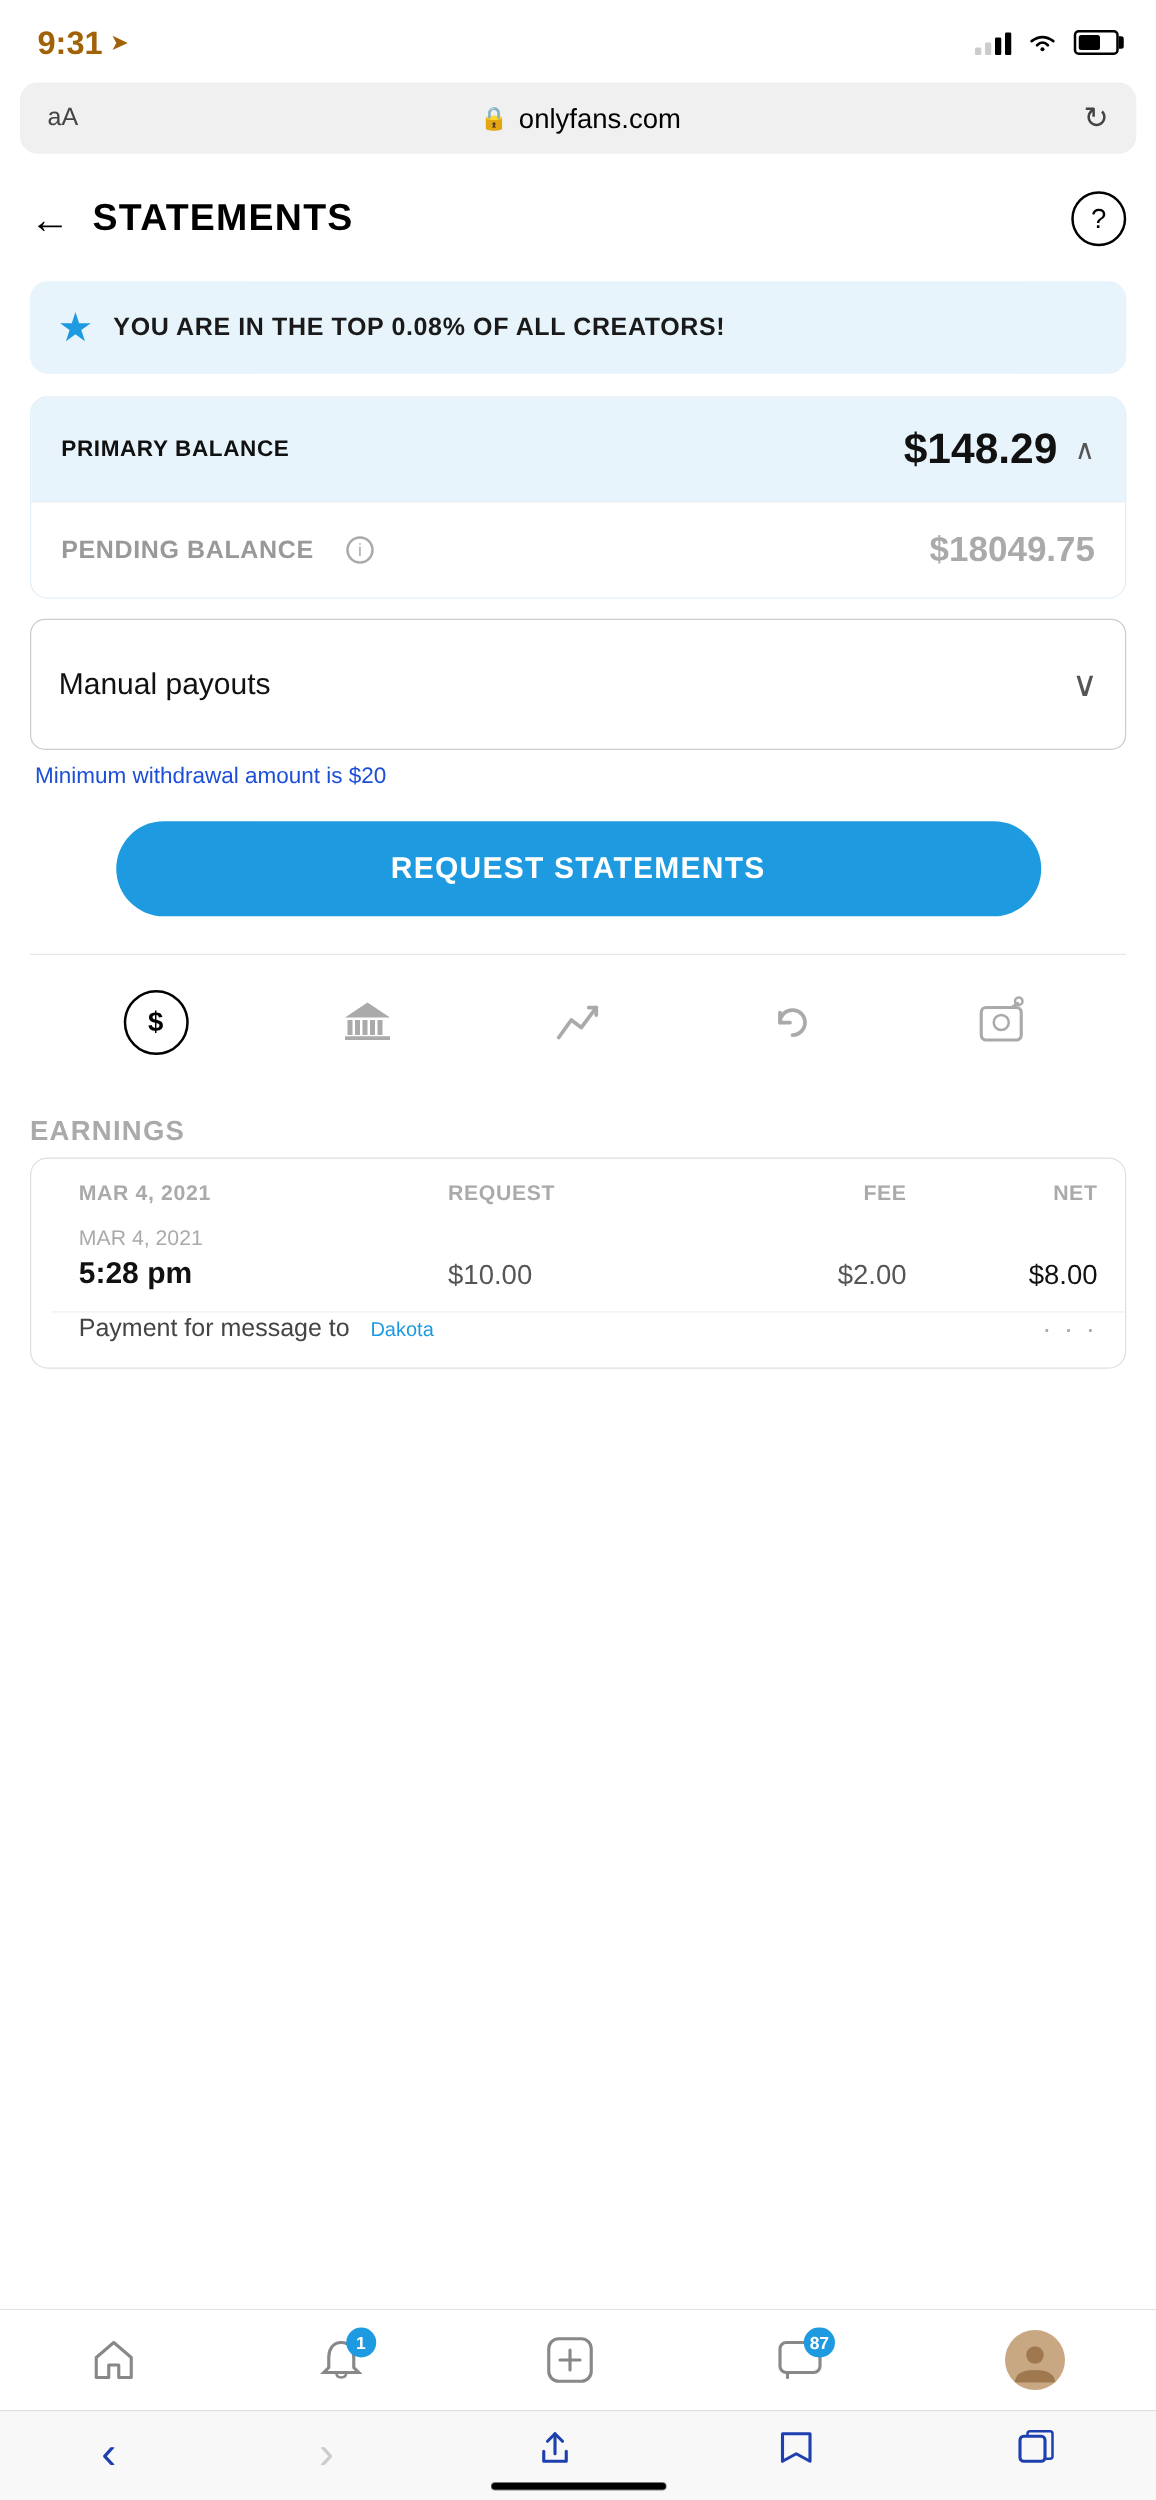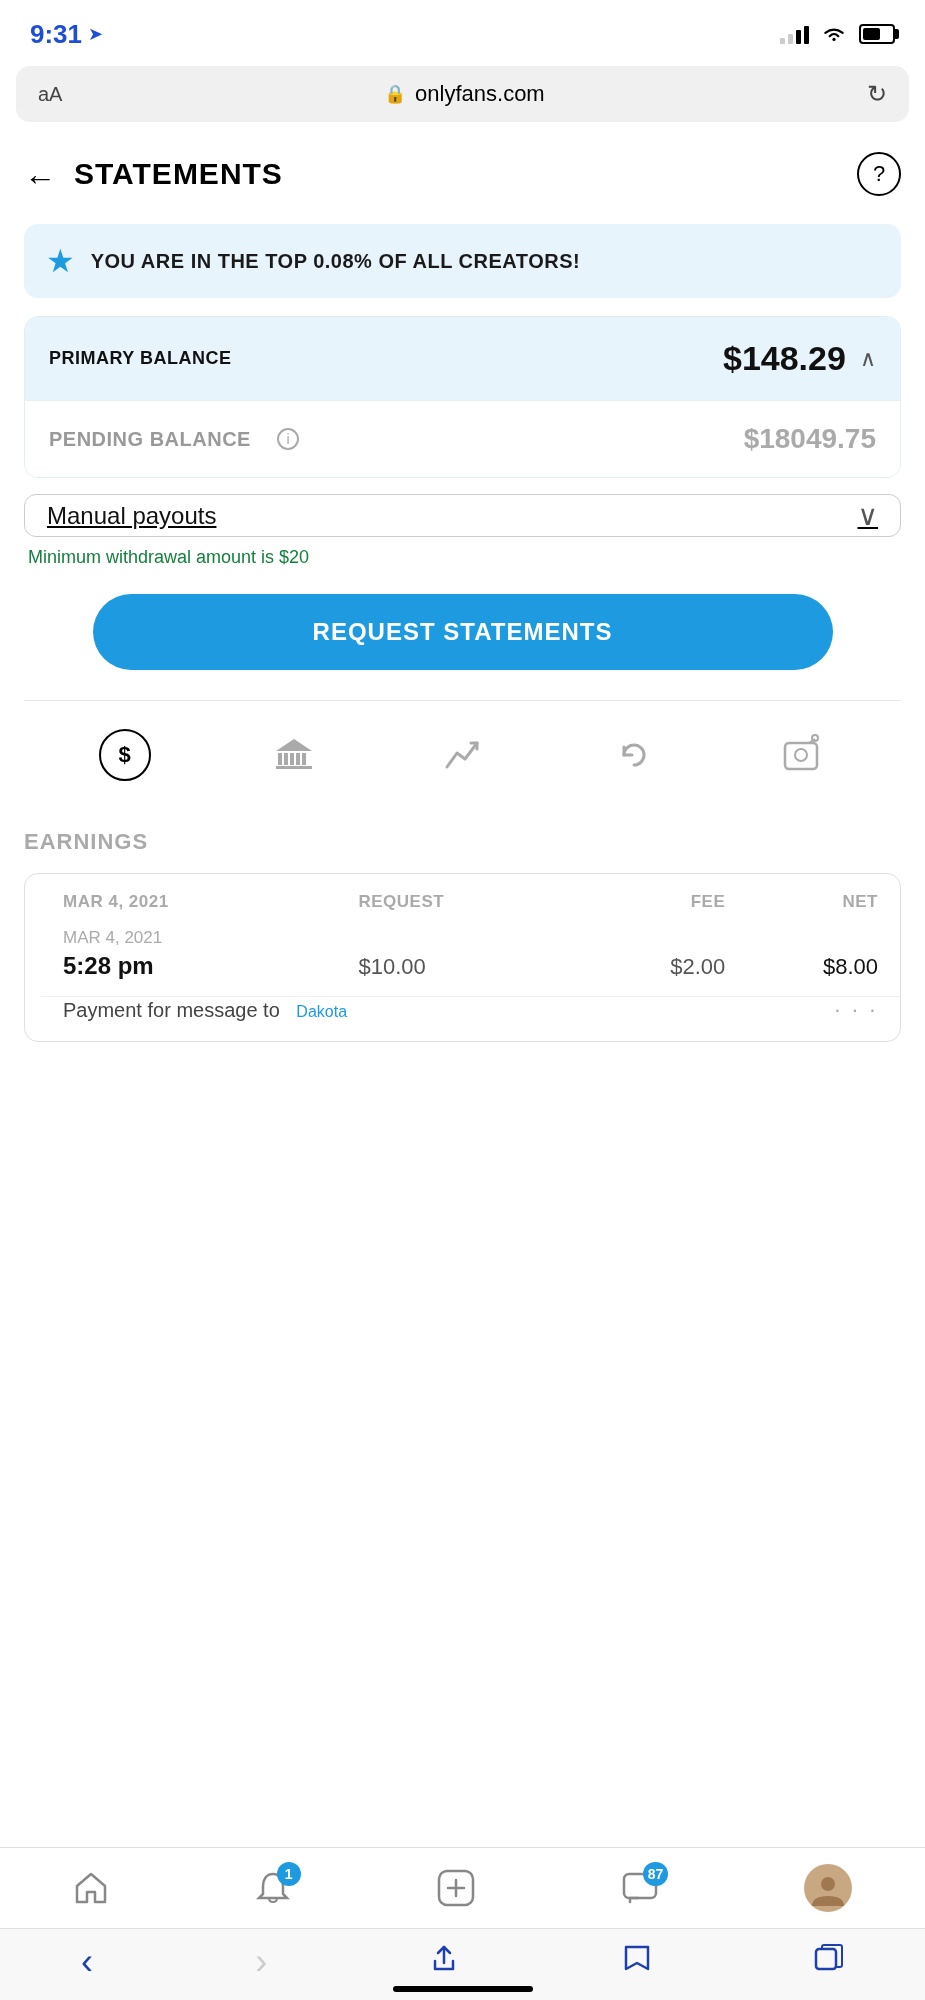--- a/index.html
+++ b/index.html
@@ -17,21 +17,21 @@
       background: #fff;
       display: flex;
       justify-content: space-between;
       align-items: center;
       padding: 18px 30px 10px 30px;
       height: 60px;
     }
     .status-time {
       font-size: 26px;
       font-weight: 700;
-      color: #1d4ed8;
+      color: #a16207;
       display: flex;
       align-items: center;
       gap: 6px;
     }
     .status-icons {
       display: flex;
       align-items: center;
       gap: 12px;
     }
     .signal-bars {
@@ -235,39 +235,38 @@
       color: #aaa;
     }
 
     
     .payout-section {
       margin: 0 24px;
     }
     .payout-dropdown {
       border: 1.5px solid #ccc;
       border-radius: 12px;
-      padding: 4px 22px;
+      padding: 35px 22px;
       display: flex;
       align-items: center;
       justify-content: space-between;
       background: #fff;
       margin-top: 8px;
-      text-decoration: underline;
     }
     .payout-label {
       font-size: 24px;
       color: #111;
     }
     .chevron-down {
       font-size: 28px;
       color: #555;
     }
     .min-withdrawal-text {
       font-size: 18px;
-      color: #15803d;
+      color: #1d4ed8;
       margin-top: 10px;
       padding-left: 4px;
     }
 
     
     .withdrawal-btn {
       background: #1e9be0;
       color: #fff;
       border: none;
       border-radius: 50px;
@@ -320,21 +319,21 @@
 
     
     .earnings-section {
       padding: 20px 24px 0 24px;
     }
     .earnings-title {
       font-size: 22px;
       font-weight: 700;
       color: #aaa;
       letter-spacing: 1px;
-      margin-bottom: 18px;
+      margin-bottom: 8px;
     }
 
     
     .earnings-card {
       border: 1.5px solid #e0e0e0;
       border-radius: 14px;
       overflow: hidden;
       padding-left: 16px;
     }
     .earnings-row-header {

